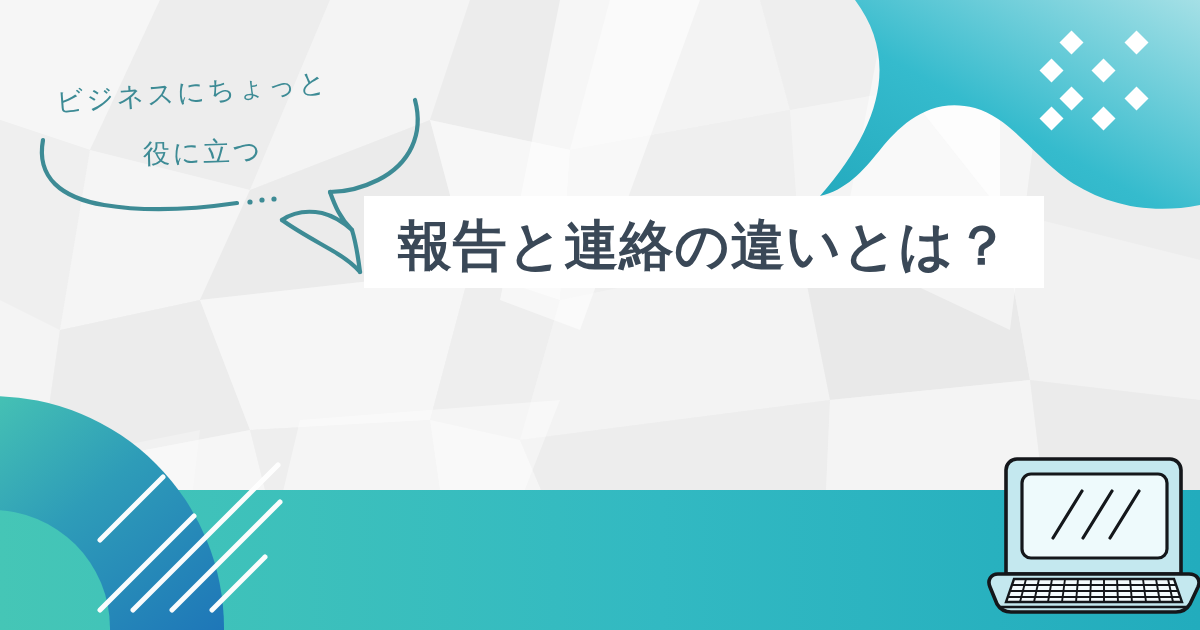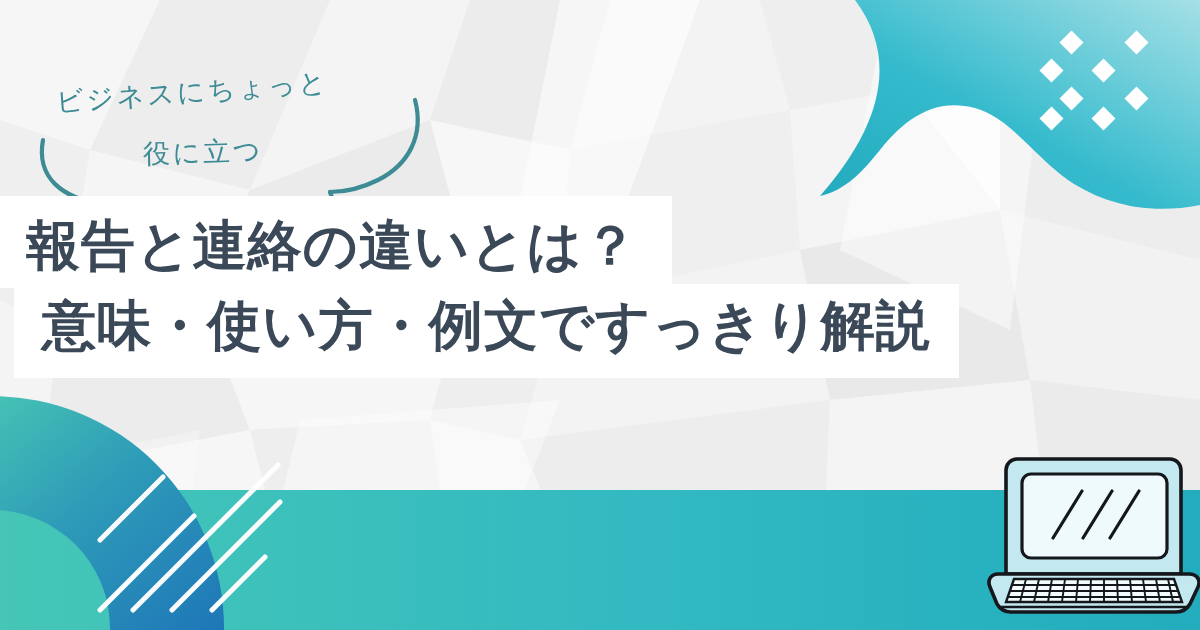--- a/index.html
+++ b/index.html
@@ -10,21 +10,21 @@
   }
   #canvas{
     position:relative;width:1200px;height:630px;overflow:hidden;
     background:#f2f2f2;
   }
   .svglayer{position:absolute;left:0;top:0;width:1200px;height:630px;}
 
   
   .title-wrap{
     position:absolute;left:0;top:196px;width:1044px;
-    display:flex;flex-direction:column;align-items:flex-start;
+    display:flex;flex-direction:column;align-items:flex-end;
     z-index:40;
   }
   .title-line{
     background:#ffffff;
     color:#3a4857;
     font-weight:700;
     letter-spacing:0.02em;
     white-space:nowrap;
     display:block;
   }
@@ -204,21 +204,20 @@
       <circle cx="262" cy="200" r="2.6"></circle>
       <circle cx="274" cy="199" r="2.6"></circle>
     </g>
   </svg>
 
   <div class="catch catch-1">ビジネスにちょっと</div>
   <div class="catch catch-2">役に立つ</div>
 
   <div class="title-wrap">
     <div class="title-line title-line-1">報告と連絡の違いとは？</div>
-    <div class="title-line title-line-2">意味・使い方・例文ですっきり解説</div>
   </div>
 
   <svg class="svglayer" viewBox="0 0 1200 630" preserveAspectRatio="none" style="z-index:50">
     <g transform="translate(998,462) scale(1.0)">
 
       <path d="M 8,8
                C 8,2 13,-3 19,-3
                L 172,-3
                C 178,-3 183,2 183,8
                L 183,112

